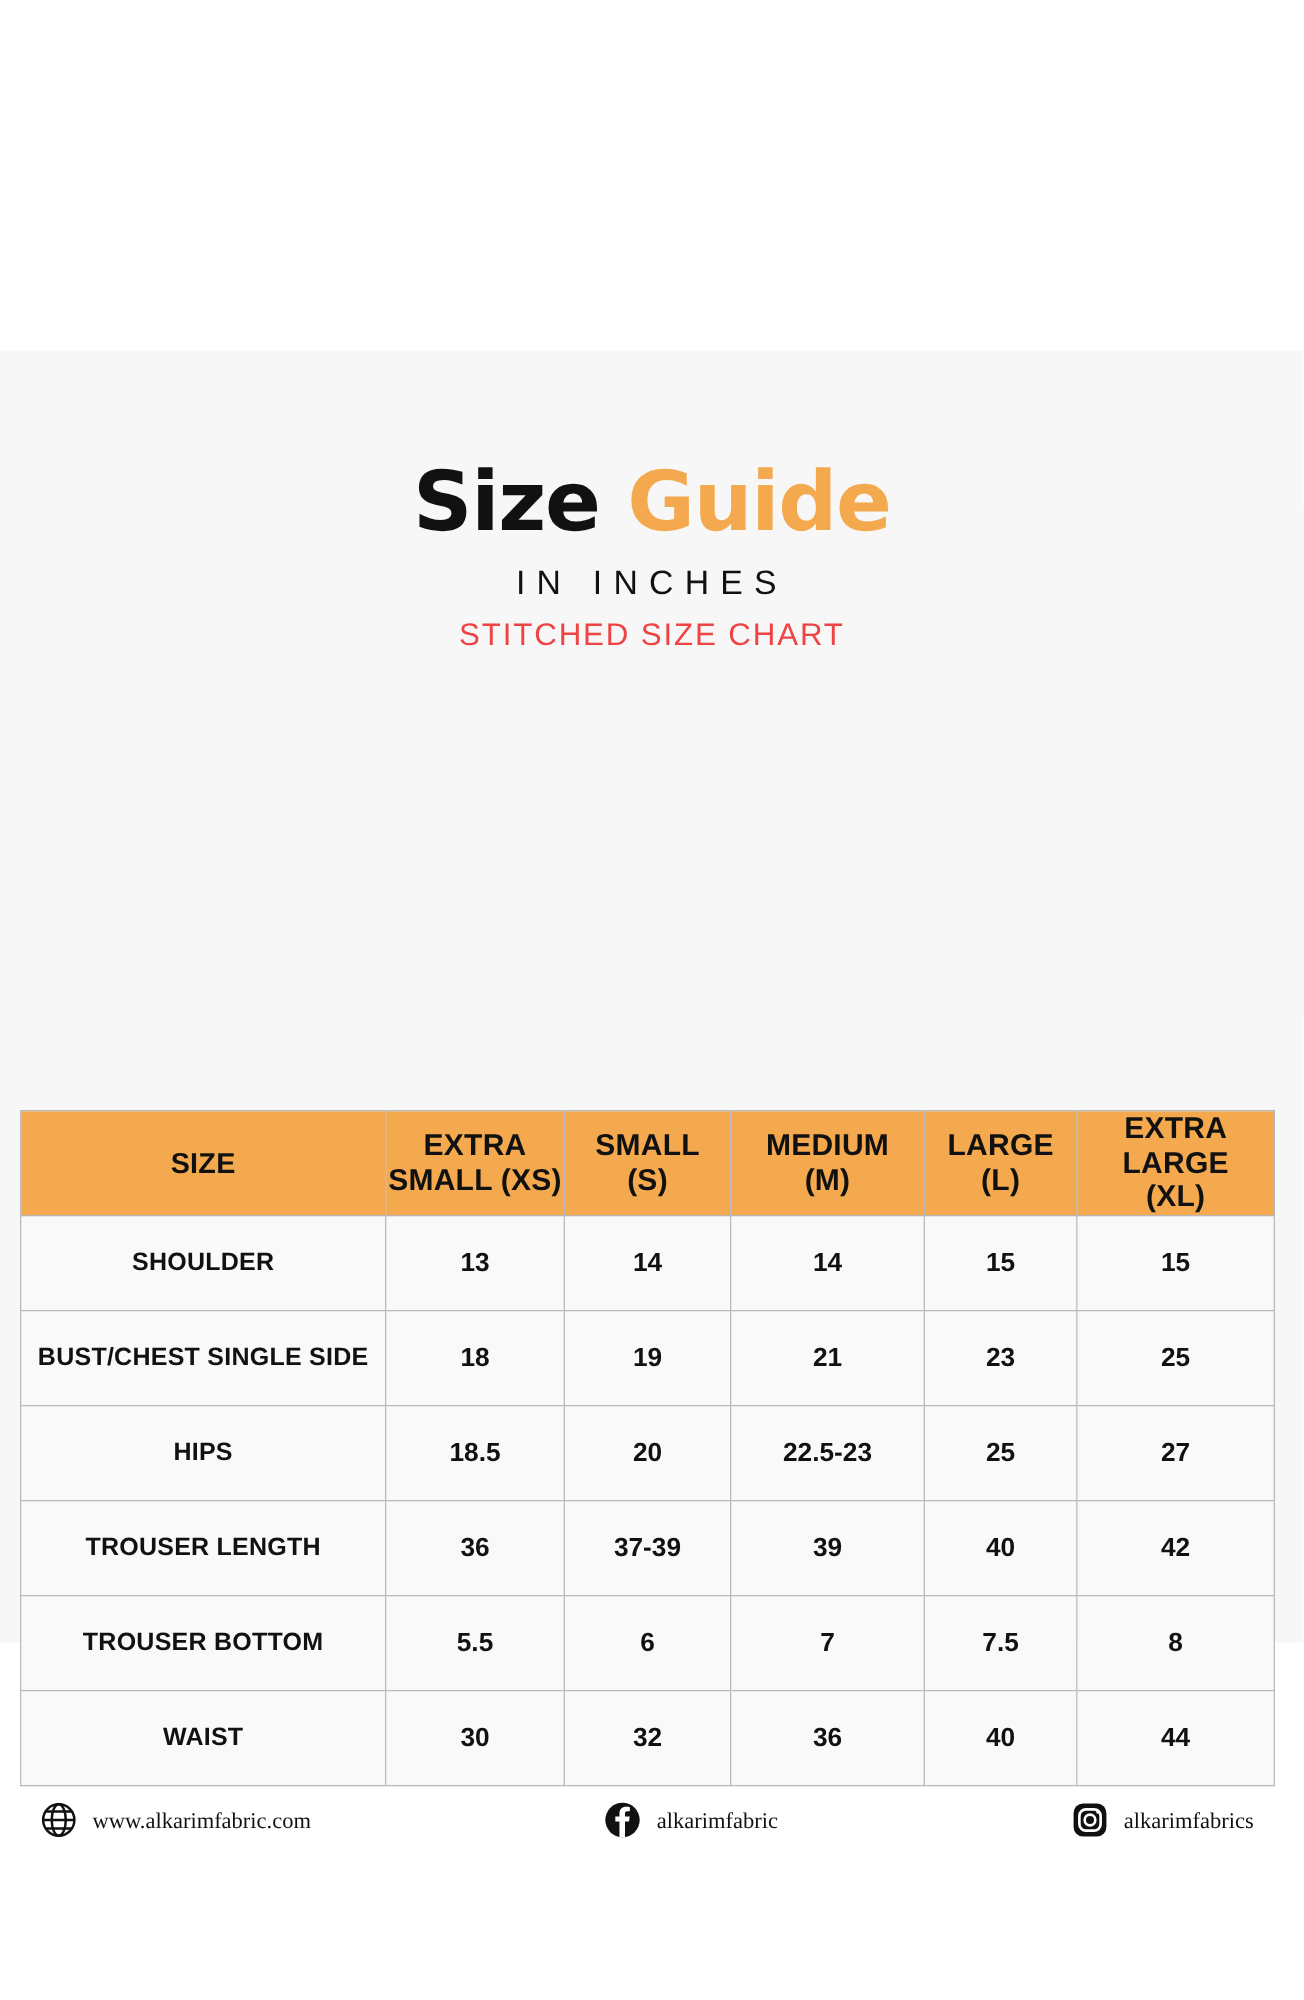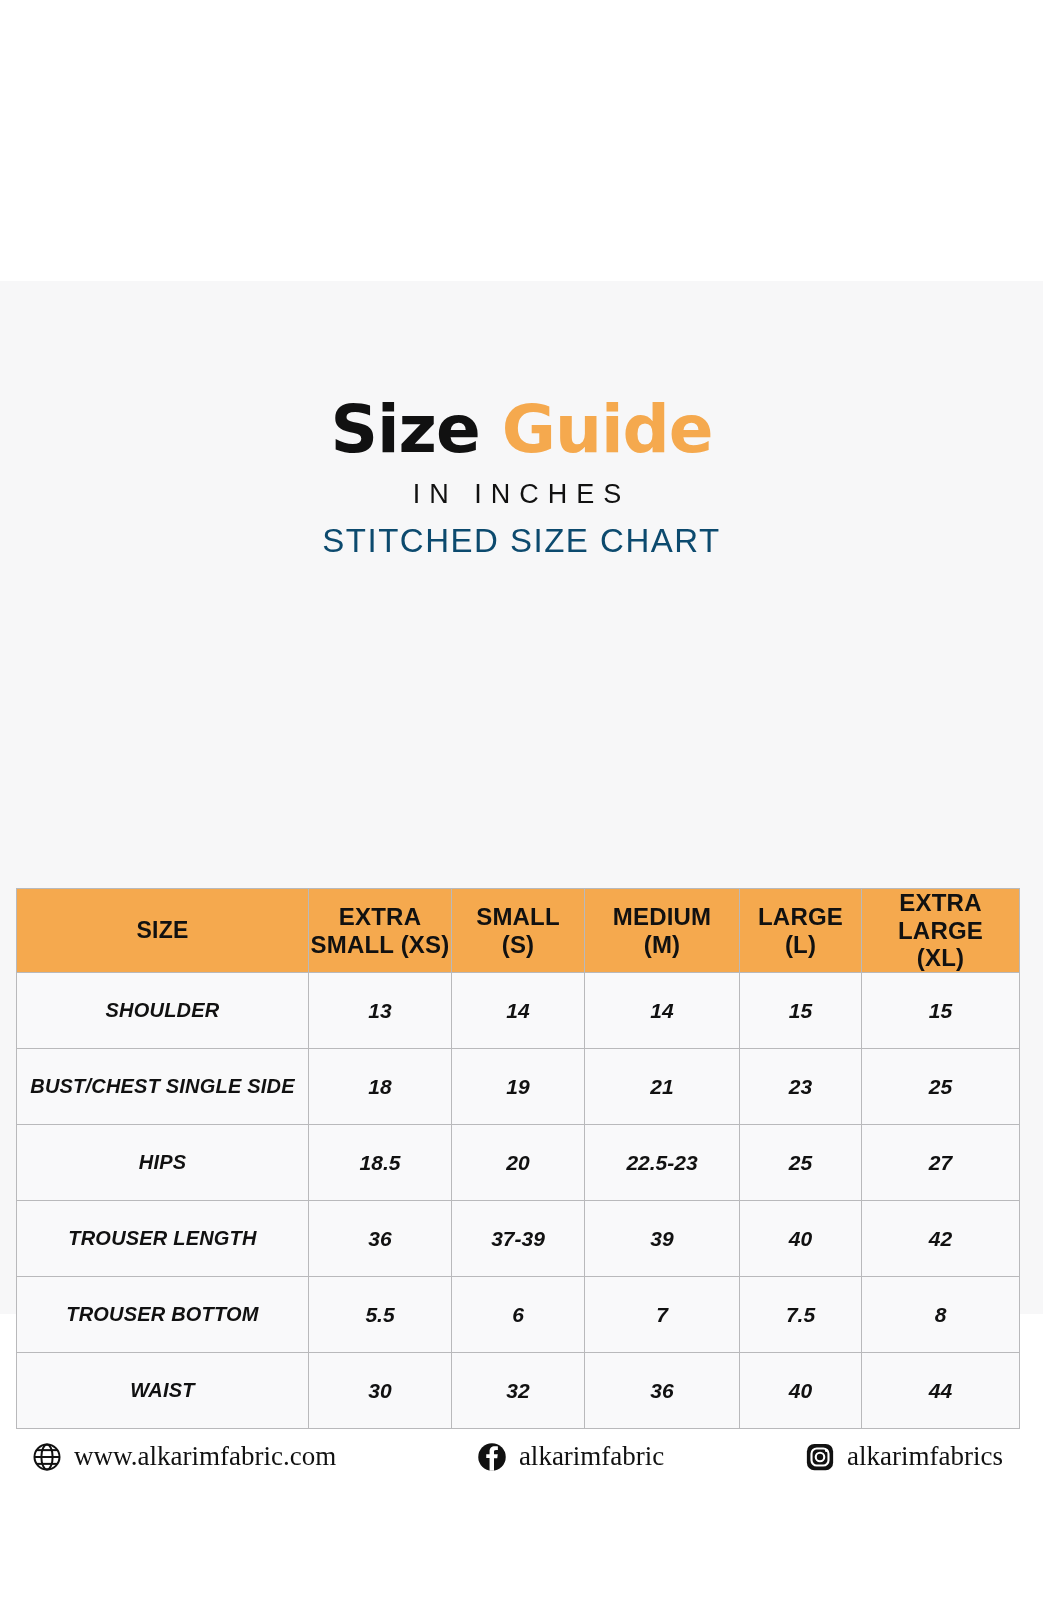--- a/index.html
+++ b/index.html
@@ -37,36 +37,35 @@
     text-align: center;
     padding-top: 88px;
   }
   .title {
     font-size: 66px;
     font-weight: 800;
     letter-spacing: -1px;
     line-height: 1;
     color: #111111;
     font-family: "DejaVu Sans", sans-serif;
-    margin-top: 28px;
   }
   .title .accent { color: #f4a council; }
   .title .accent { color: #f5a94e; }
   .subtitle {
     margin-top: 16px;
     font-size: 27px;
     letter-spacing: 9px;
     color: #111111;
     font-weight: 400;
   }
   .subtitle2 {
     margin-top: 12px;
-    font-size: 33px;
+    font-size: 25px;
     letter-spacing: 1.5px;
-    color: #0c4a6e;
+    color: #ef4444;
     font-weight: 400;
   }
 
   
   .table-wrap {
     position: absolute;
     left: 8px;
     top: 607px;
     width: 1003px;
   }
@@ -89,21 +88,20 @@
     line-height: 1.15;
     letter-spacing: .2px;
   }
   thead th.size-col {
     text-align: center;
     font-size: 23px;
   }
   tbody td {
     background: #f9f9fa;
     height: 76px;
-    font-style: italic;
   }
   tbody td.label {
     font-size: 20px;
     letter-spacing: .2px;
   }
   tbody td.val {
     font-size: 21px;
     font-weight: 700;
   }
   col.c0 { width: 292px; }
@@ -123,21 +121,21 @@
     align-items: center;
     justify-content: space-between;
     padding: 0 16px;
   }
   .foot-item {
     display: flex;
     align-items: center;
     gap: 12px;
   }
   .foot-text {
-    font-size: 27px;
+    font-size: 18px;
     color: #111111;
     font-family: "Liberation Serif", serif;
   }
   .ico { width: 30px; height: 30px; display: block; }
 </style>
 </head>
 <body>
 
 <div class="page">
   <div class="card">

